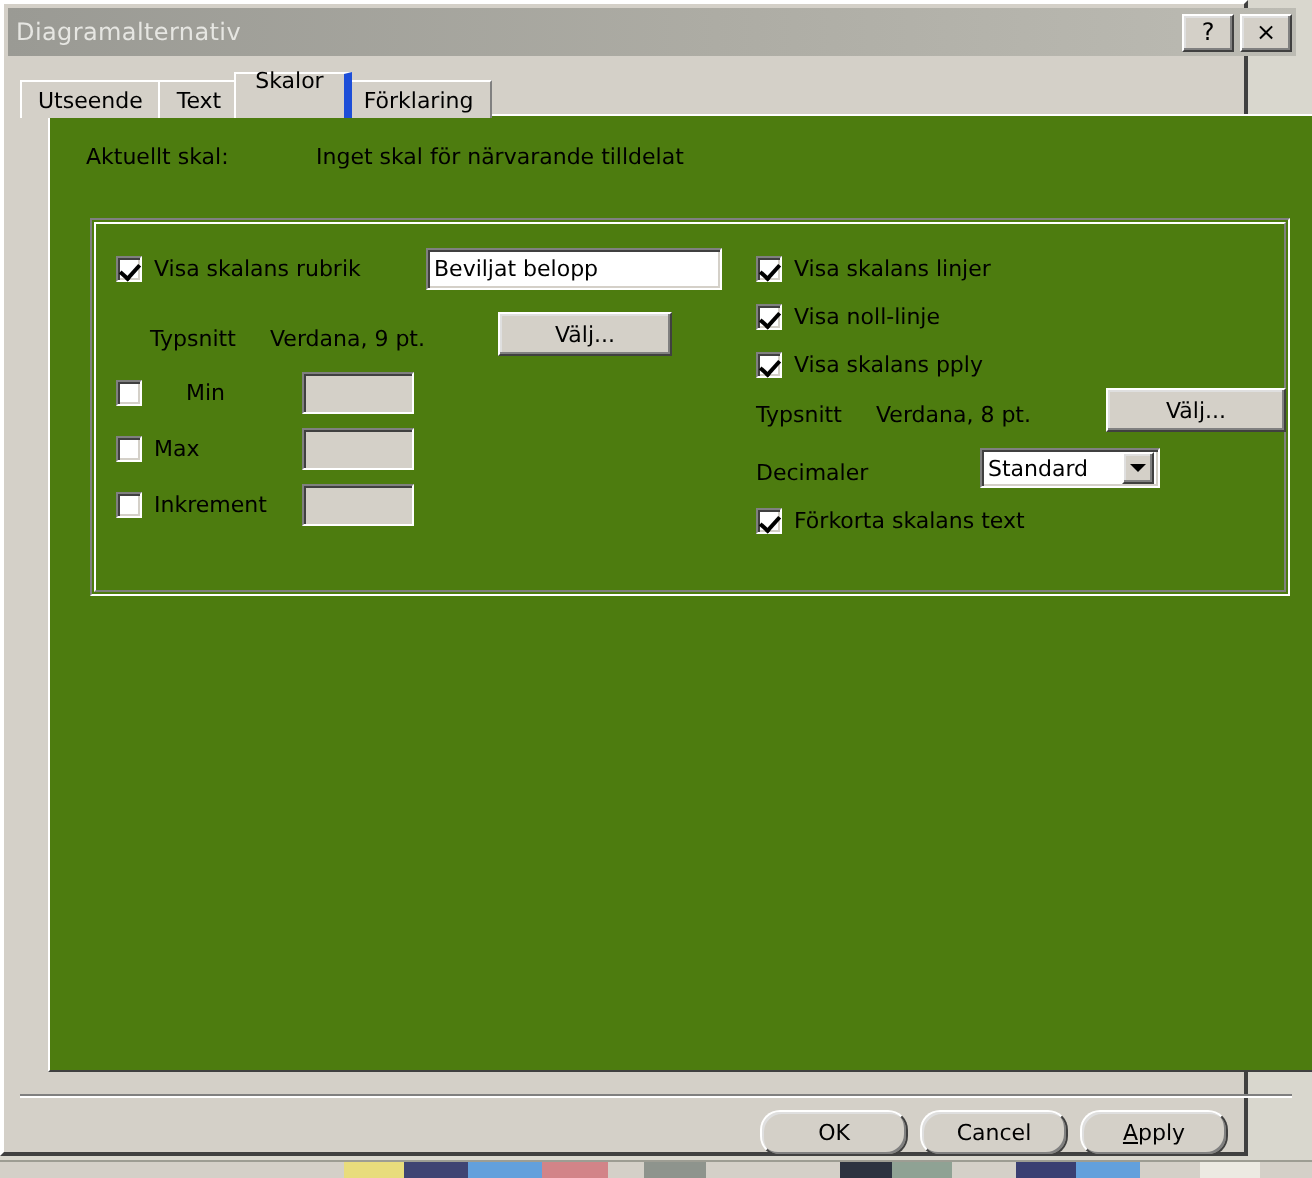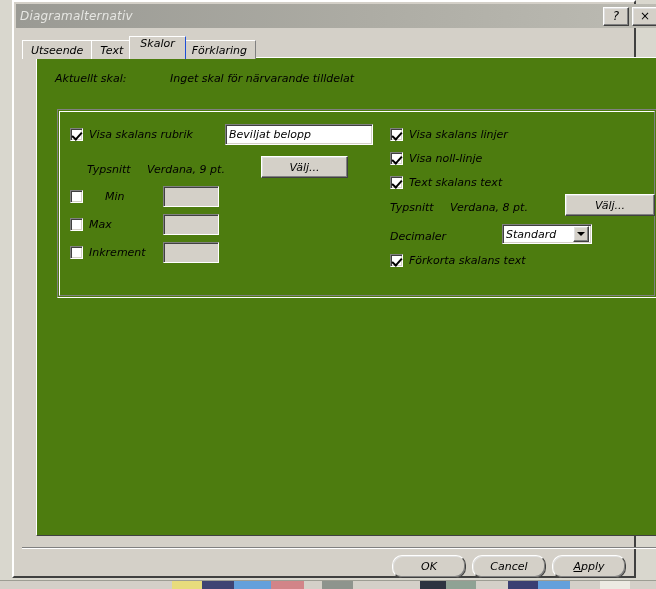--- a/index.html
+++ b/index.html
@@ -34,30 +34,29 @@
   }
   .task-chip {
     position: absolute;
     bottom: 0;
     height: 8px;
   }
 
   
   #dialog-window {
     position: absolute;
-    left: 12px; top: 0;
+    left: 0; top: 0;
     width: 624px;
     height: 578px;
     background: #d4d0c8;
     border-top: 2px solid #ffffff;
     border-left: 2px solid #ffffff;
     border-right: 2px solid #404040;
     border-bottom: 2px solid #404040;
     box-sizing: border-box;
-    font-style: italic;
   }
 
   
   #title-bar {
     position: absolute;
     left: 2px; top: 2px;
     width: 644px;
     height: 24px;
     background: linear-gradient(to right, #9a9a94 0%, #adaca4 55%, #bcbbb3 100%);
     display: flex;
@@ -114,26 +113,26 @@
     align-items: center;
     font-size: 11px;
     box-sizing: border-box;
     position: relative;
     margin-right: -1px;
     cursor: default;
   }
   .tab.active {
     height: 23px;
     background: #d4d0c8;
-    border-right: 1px solid #1d4ed8;
+    border-right: 4px solid #1d4ed8;
     padding: 12px 10px;
     z-index: 5;
     margin-left: -2px;
     margin-right: -3px;
-    align-items: center;
+    align-items: flex-end;
     padding-top: 3px;
   }
 
   
   #tab-page {
     position: absolute;
     left: 6px;
     top: 55px;
     width: 636px;
     height: 479px;
@@ -452,21 +451,21 @@
       <span class="cb-label">Visa skalans linjer</span>
     </div>
 
     <div class="cb-row" style="left:353px; top:94px;">
       <span class="cbox checked"></span>
       <span class="cb-label">Visa noll-linje</span>
     </div>
 
     <div class="cb-row" style="left:353px; top:118px;">
       <span class="cbox checked"></span>
-      <span class="cb-label">Text skalans text</span>
+      <span class="cb-label">Visa skalans pply</span>
     </div>
 
     <span class="plain" style="left:353px; top:143px;">Typsnitt</span>
     <span class="plain" style="left:413px; top:143px;">Verdana, 8 pt.</span>
 
     <div class="pushbtn" style="left:528px; top:136px; width:90px; height:22px;">Välj...</div>
 
     <span class="plain" style="left:353px; top:172px;">Decimaler</span>
 
     <div id="decimals-combo" style="top:166px;">

